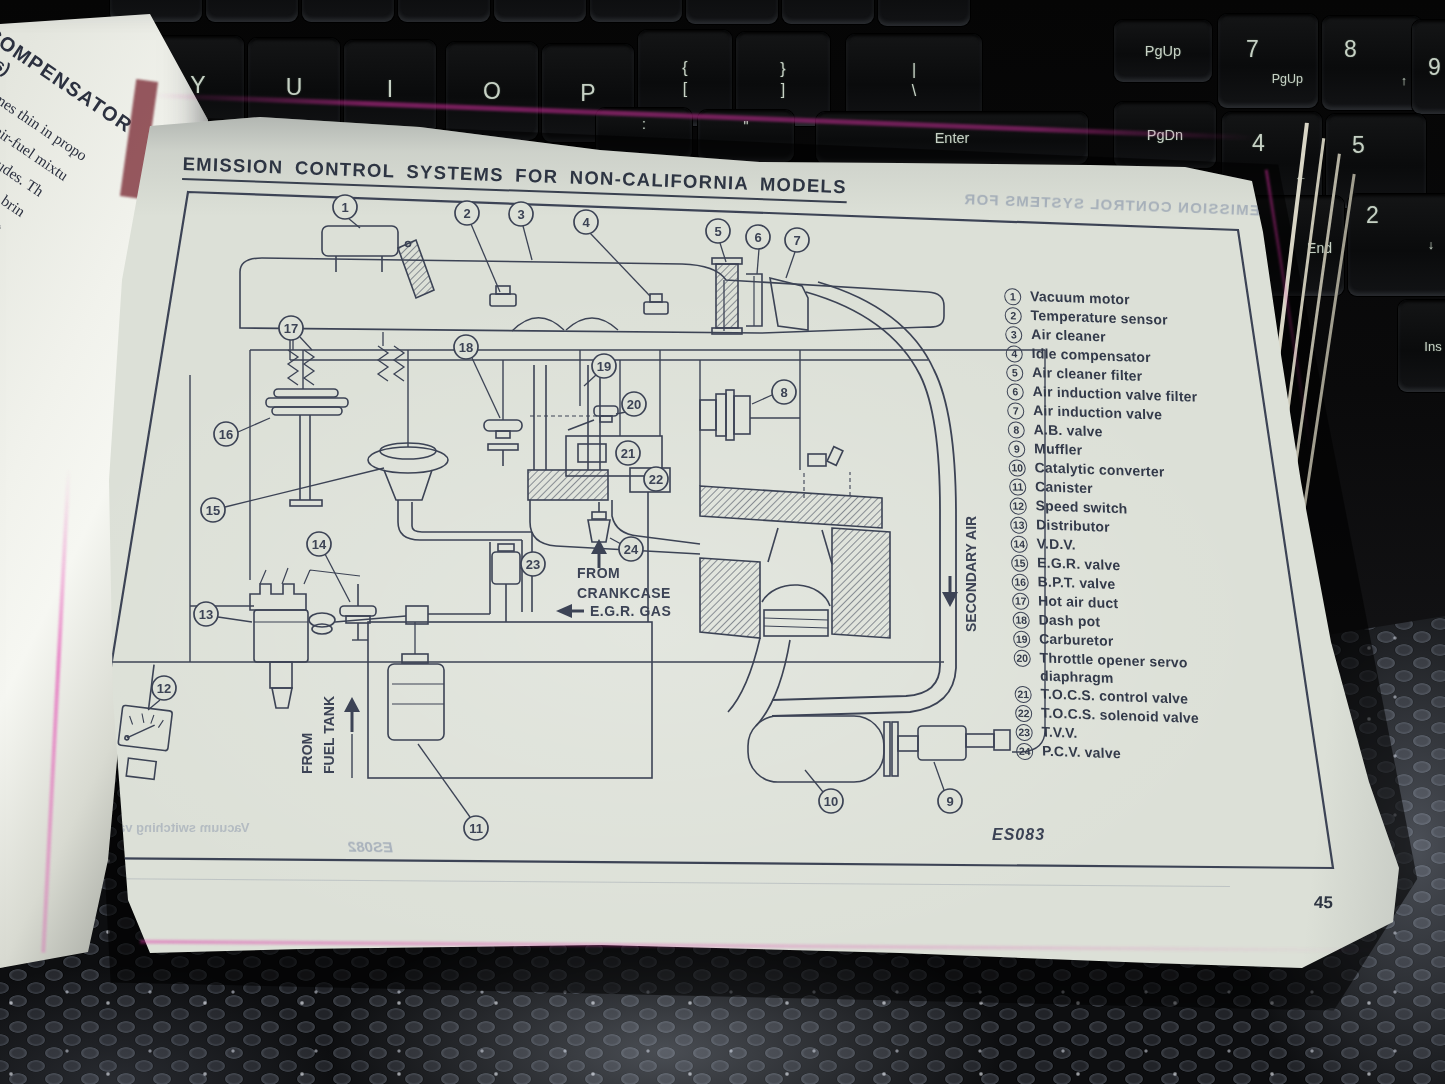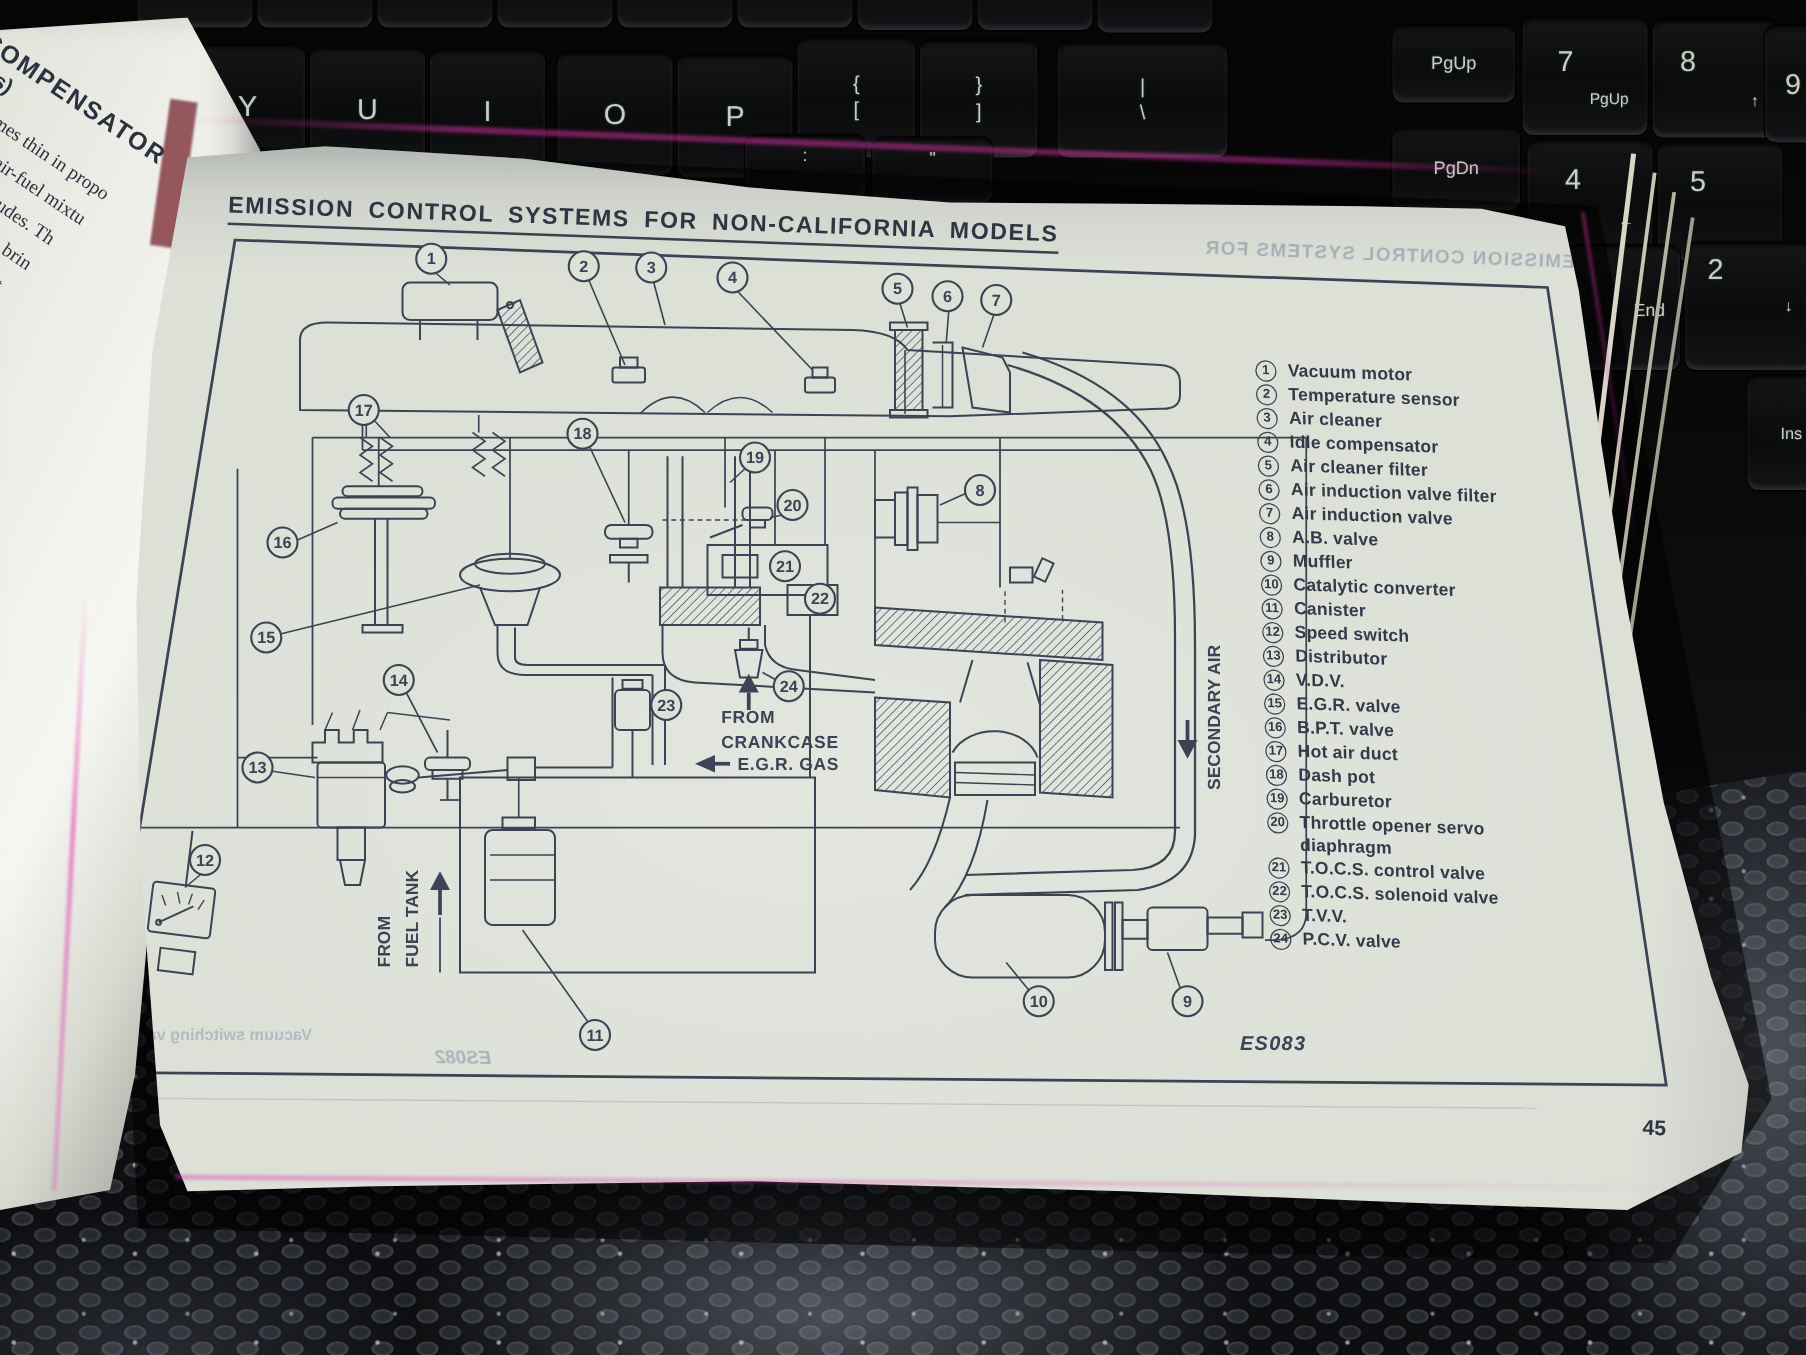--- a/index.html
+++ b/index.html
@@ -142,20 +142,23 @@
         <span class="main">{</span>
         <span class="sub">[</span>
       </div>
     <div class="key stack" style="left:736px;top:32px;width:94px;height:94px;">
         <span class="main">}</span>
         <span class="sub">]</span>
       </div>
     <div class="key stack" style="left:846px;top:34px;width:136px;height:92px;">
         <span class="main">|</span>
         <span class="sub">\</span>
+      </div>
+    <div class="key word" style="left:816px;top:112px;width:272px;height:52px;">
+        <span class="main">Enter</span>
       </div>
     <div class="key word" style="left:1114px;top:20px;width:98px;height:62px;">
         <span class="main">PgUp</span>
       </div>
     <div class="key word" style="left:1114px;top:102px;width:102px;height:66px;">
         <span class="main">PgDn</span>
       </div>
     <div class="key" style="left:1218px;top:14px;width:100px;height:94px;">
         <span class="main" style="position:absolute;left:28px;top:22px;">7</span>
         <span class="sub">PgUp</span>

